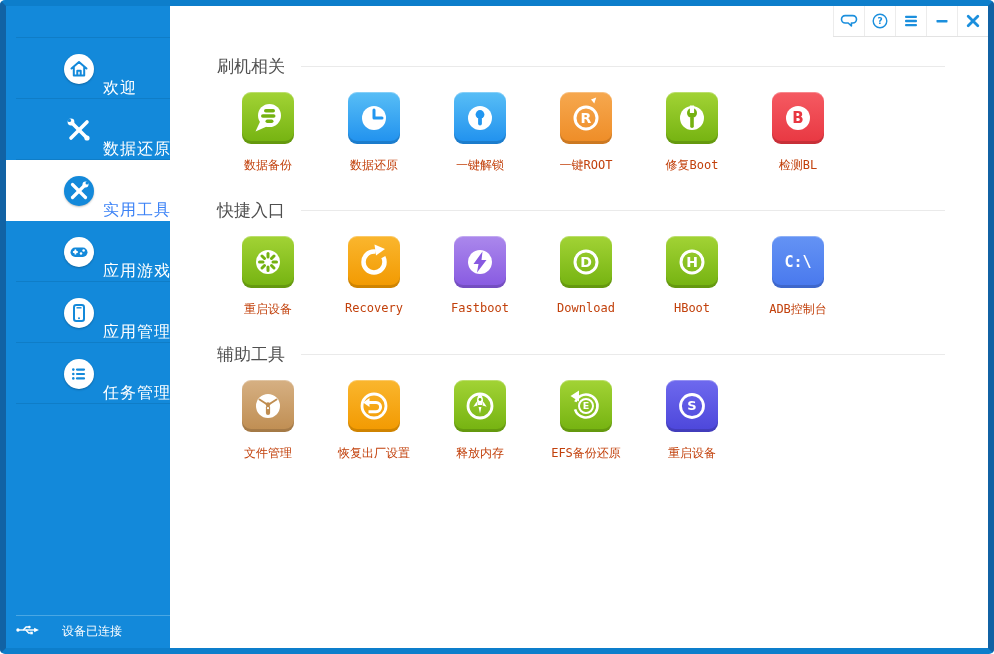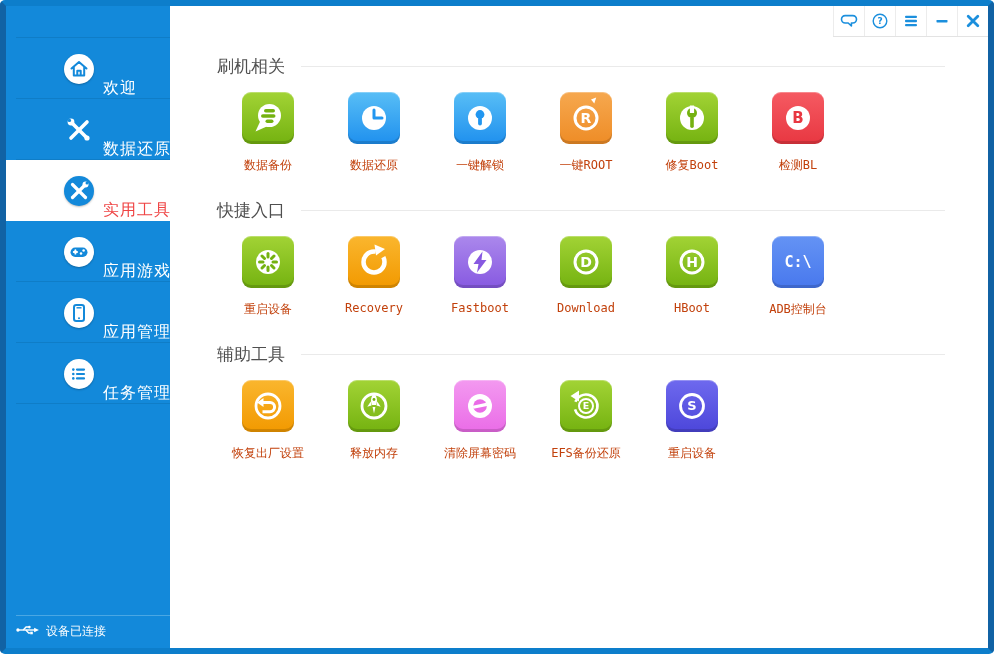--- a/index.html
+++ b/index.html
@@ -12,23 +12,23 @@
   .side-spacer{height:32px;position:relative;}
   .side-spacer::after,.nav-item::after{content:"";position:absolute;left:10px;right:0;bottom:0;height:1px;background:#0f7dc7;}
   .nav-item{position:relative;height:61px;display:flex;align-items:flex-end;padding-left:57px;cursor:pointer;}
   .nav-icon{position:absolute;left:58px;top:50%;margin-top:-15px;width:30px;height:30px;border-radius:50%;
     background:#fff;display:flex;align-items:center;justify-content:center;box-shadow:0 1px 2px rgba(0,0,0,.25);}
   .nav-icon.no-circle{background:transparent;box-shadow:none;}
   .nav-icon svg{width:30px;height:30px;display:block;}
   .nav-label{margin-left:40px;color:#fff;font-size:16px;letter-spacing:1px;white-space:nowrap;}
   .nav-item.active{background:#fff;}
   .nav-item.active::after{display:none;}
-  .nav-item.active .nav-label{color:#ef4444;margin-top:44px;}
+  .nav-item.active .nav-label{color:#3b82f6;margin-top:44px;}
   .nav-item.active .nav-icon{background:#1389da;}
-  .status-bar{position:absolute;left:0;right:0;bottom:0;height:33px;display:flex;align-items:center;gap:6px;
+  .status-bar{position:absolute;left:0;right:0;bottom:0;height:33px;display:flex;align-items:center;gap:22px;
     padding-left:10px;color:#fff;font-size:12px;}
   .status-bar::before{content:"";position:absolute;left:10px;right:0;top:0;height:1px;background:#4aa7e3;}
   
   .main{position:absolute;left:164px;top:0;right:0;bottom:0;background:#fff;overflow:hidden;}
   .topbar{position:absolute;top:0;right:0;display:flex;border-bottom:1px solid #e3e3e3;background:#fff;z-index:5;}
   .tb-btn{width:30px;height:30px;display:flex;align-items:center;justify-content:center;border-left:1px solid #ececec;cursor:pointer;}
   .tb-btn svg{width:18px;height:18px;display:block;}
   .sections{padding:50px 0 0 47px;}
   .section{margin-bottom:26px;}
   .sec-header{display:flex;align-items:center;height:20px;}
@@ -349,20 +349,35 @@
         </div>
       </div>
 
       <div class="section">
         <div class="sec-header">
           <span class="sec-title">辅助工具</span>
           <span class="sec-rule"></span>
         </div>
         <div class="tool-row">
 
+          <div class="tool">
+            <div class="tool-icon c-tan">
+              <svg viewBox="0 0 52 52">
+                <circle cx="26" cy="26" r="12" fill="#fff"></circle>
+                <g stroke="#bf8d51" stroke-width="2" fill="none" stroke-linecap="round">
+                  <path d="M17.5 19.5 L24.5 24"></path>
+                    <path d="M34.5 19.5 L27.5 24"></path>
+                </g>
+                <circle cx="26" cy="24.5" r="2.2" fill="#bf8d51"></circle>
+                <rect x="23.9" y="25.5" width="4.2" height="9.5" rx="2.1" fill="#bf8d51"></rect>
+                <circle cx="26" cy="28.2" r="1.1" fill="#fff"></circle>
+              </svg>
+            </div>
+            <div class="tool-label">文件管理</div>
+          </div>
 
           <div class="tool">
             <div class="tool-icon c-amber">
               <svg viewBox="0 0 52 52">
                 <circle cx="26" cy="26" r="12" fill="none" stroke="#fff" stroke-width="2.8"></circle>
                 <path d="M19.5 22.5 h8.5 a4.6 4.6 0 0 1 0 9.2 H20.5" fill="none" stroke="#fff" stroke-width="3" stroke-linejoin="round"></path>
                 <path d="M21.5 18 L15 22.5 L21.5 27 Z" fill="#fff"></path>
               </svg>
             </div>
             <div class="tool-label">恢复出厂设置</div>
@@ -375,30 +390,20 @@
                 <path d="M26 13.5 c3 2.8 3.8 7 2.1 11.5 h-4.2 C22.2 20.5 23 16.3 26 13.5 Z" fill="#fff"></path>
                 <circle cx="26" cy="19.5" r="1.4" fill="#74b210"></circle>
                 <path d="M22.7 21.5 l-3.4 5.2 4.2-1.3 Z" fill="#fff"></path>
                 <path d="M29.3 21.5 l3.4 5.2 -4.2-1.3 Z" fill="#fff"></path>
                 <path d="M24.6 27 L26 33.5 L27.4 27 Z" fill="#fff"></path>
               </svg>
             </div>
             <div class="tool-label">释放内存</div>
           </div>
 
-          <div class="tool">
-            <div class="tool-icon c-pink">
-              <svg viewBox="0 0 52 52">
-                <circle cx="26" cy="26" r="12" fill="#fff"></circle>
-                <circle cx="26" cy="26" r="6.8" fill="#ea6ce7"></circle>
-                <rect x="19" y="24.2" width="14" height="3.2" fill="#fff" transform="rotate(-12 26 26)"></rect>
-              </svg>
-            </div>
-            <div class="tool-label">清除屏幕密码</div>
-          </div>
 
           <div class="tool">
             <div class="tool-icon c-green">
               <svg viewBox="0 0 52 52">
                 <circle cx="26" cy="26" r="11.5" fill="none" stroke="#fff" stroke-width="2.6" stroke-dasharray="30 8 100 0" transform="rotate(12 26 26)"></circle>
                 <path d="M19 10.5 L10.5 16 L19 21.5 Z" fill="#fff"></path>
                 <circle cx="26" cy="26" r="7" fill="none" stroke="#fff" stroke-width="2"></circle>
                 <text x="26" y="26.6" font-size="9.5" fill="#fff" text-anchor="middle" dominant-baseline="middle">E</text>
               </svg>
             </div>

